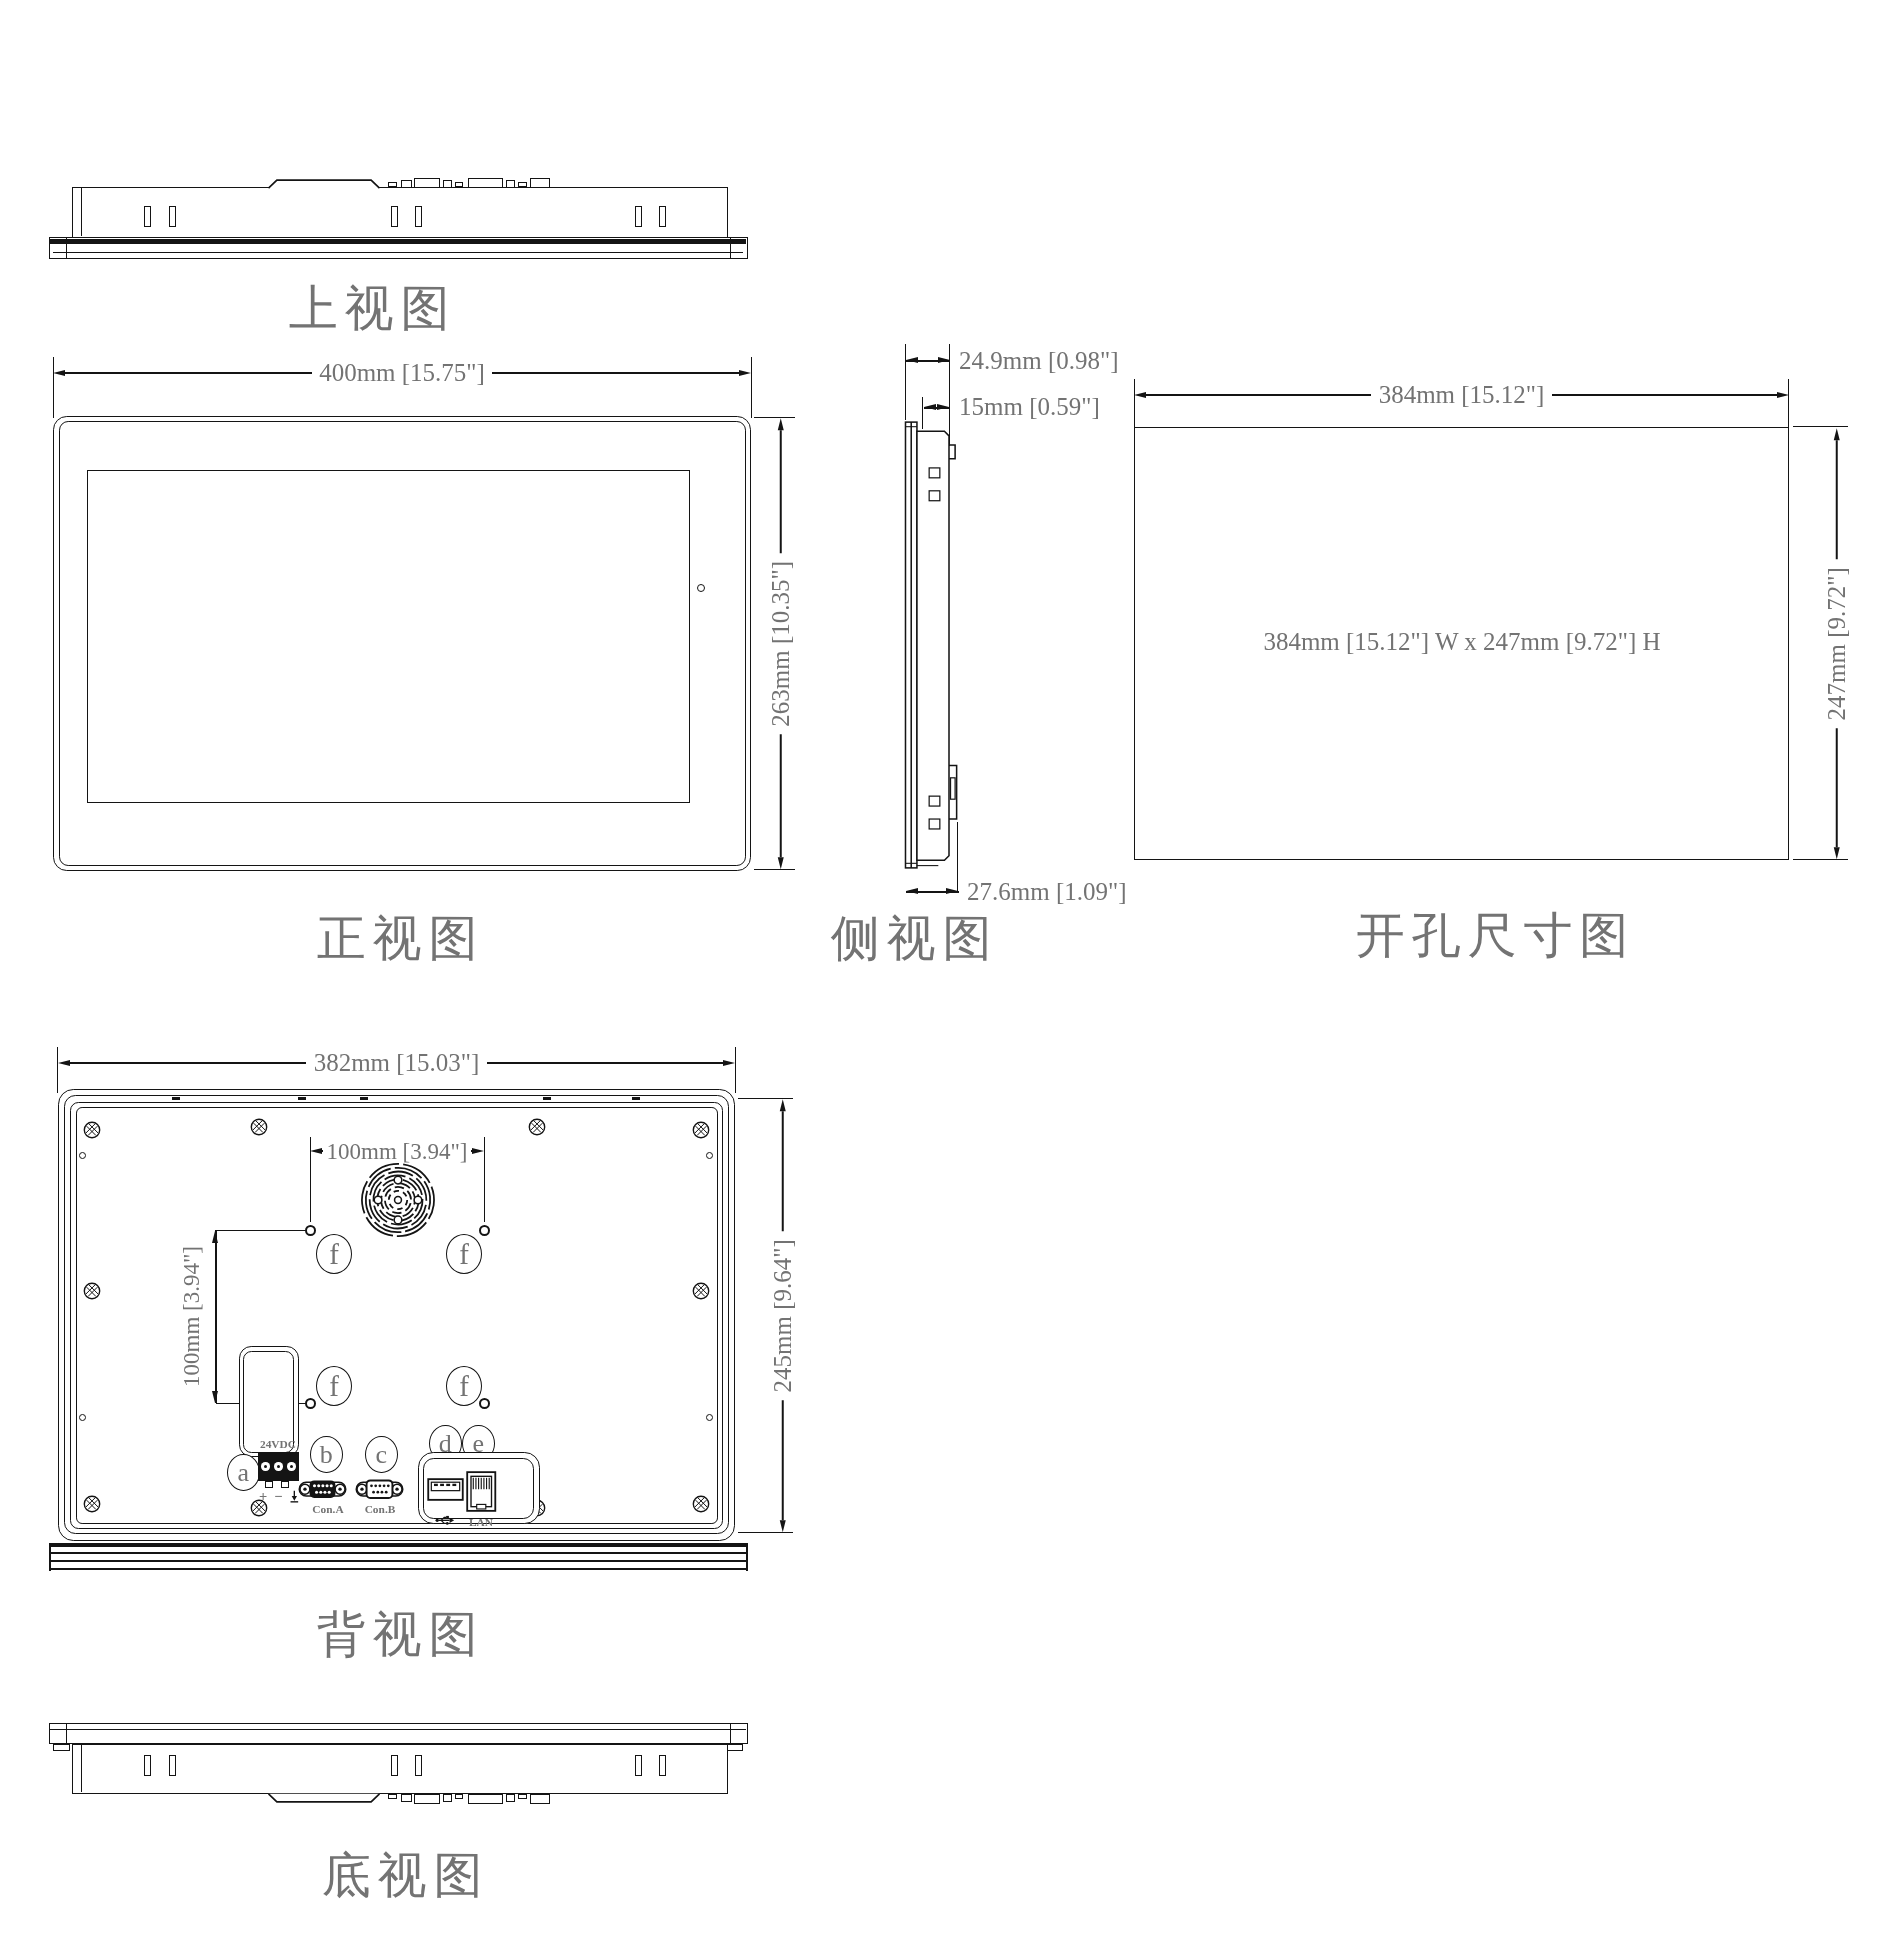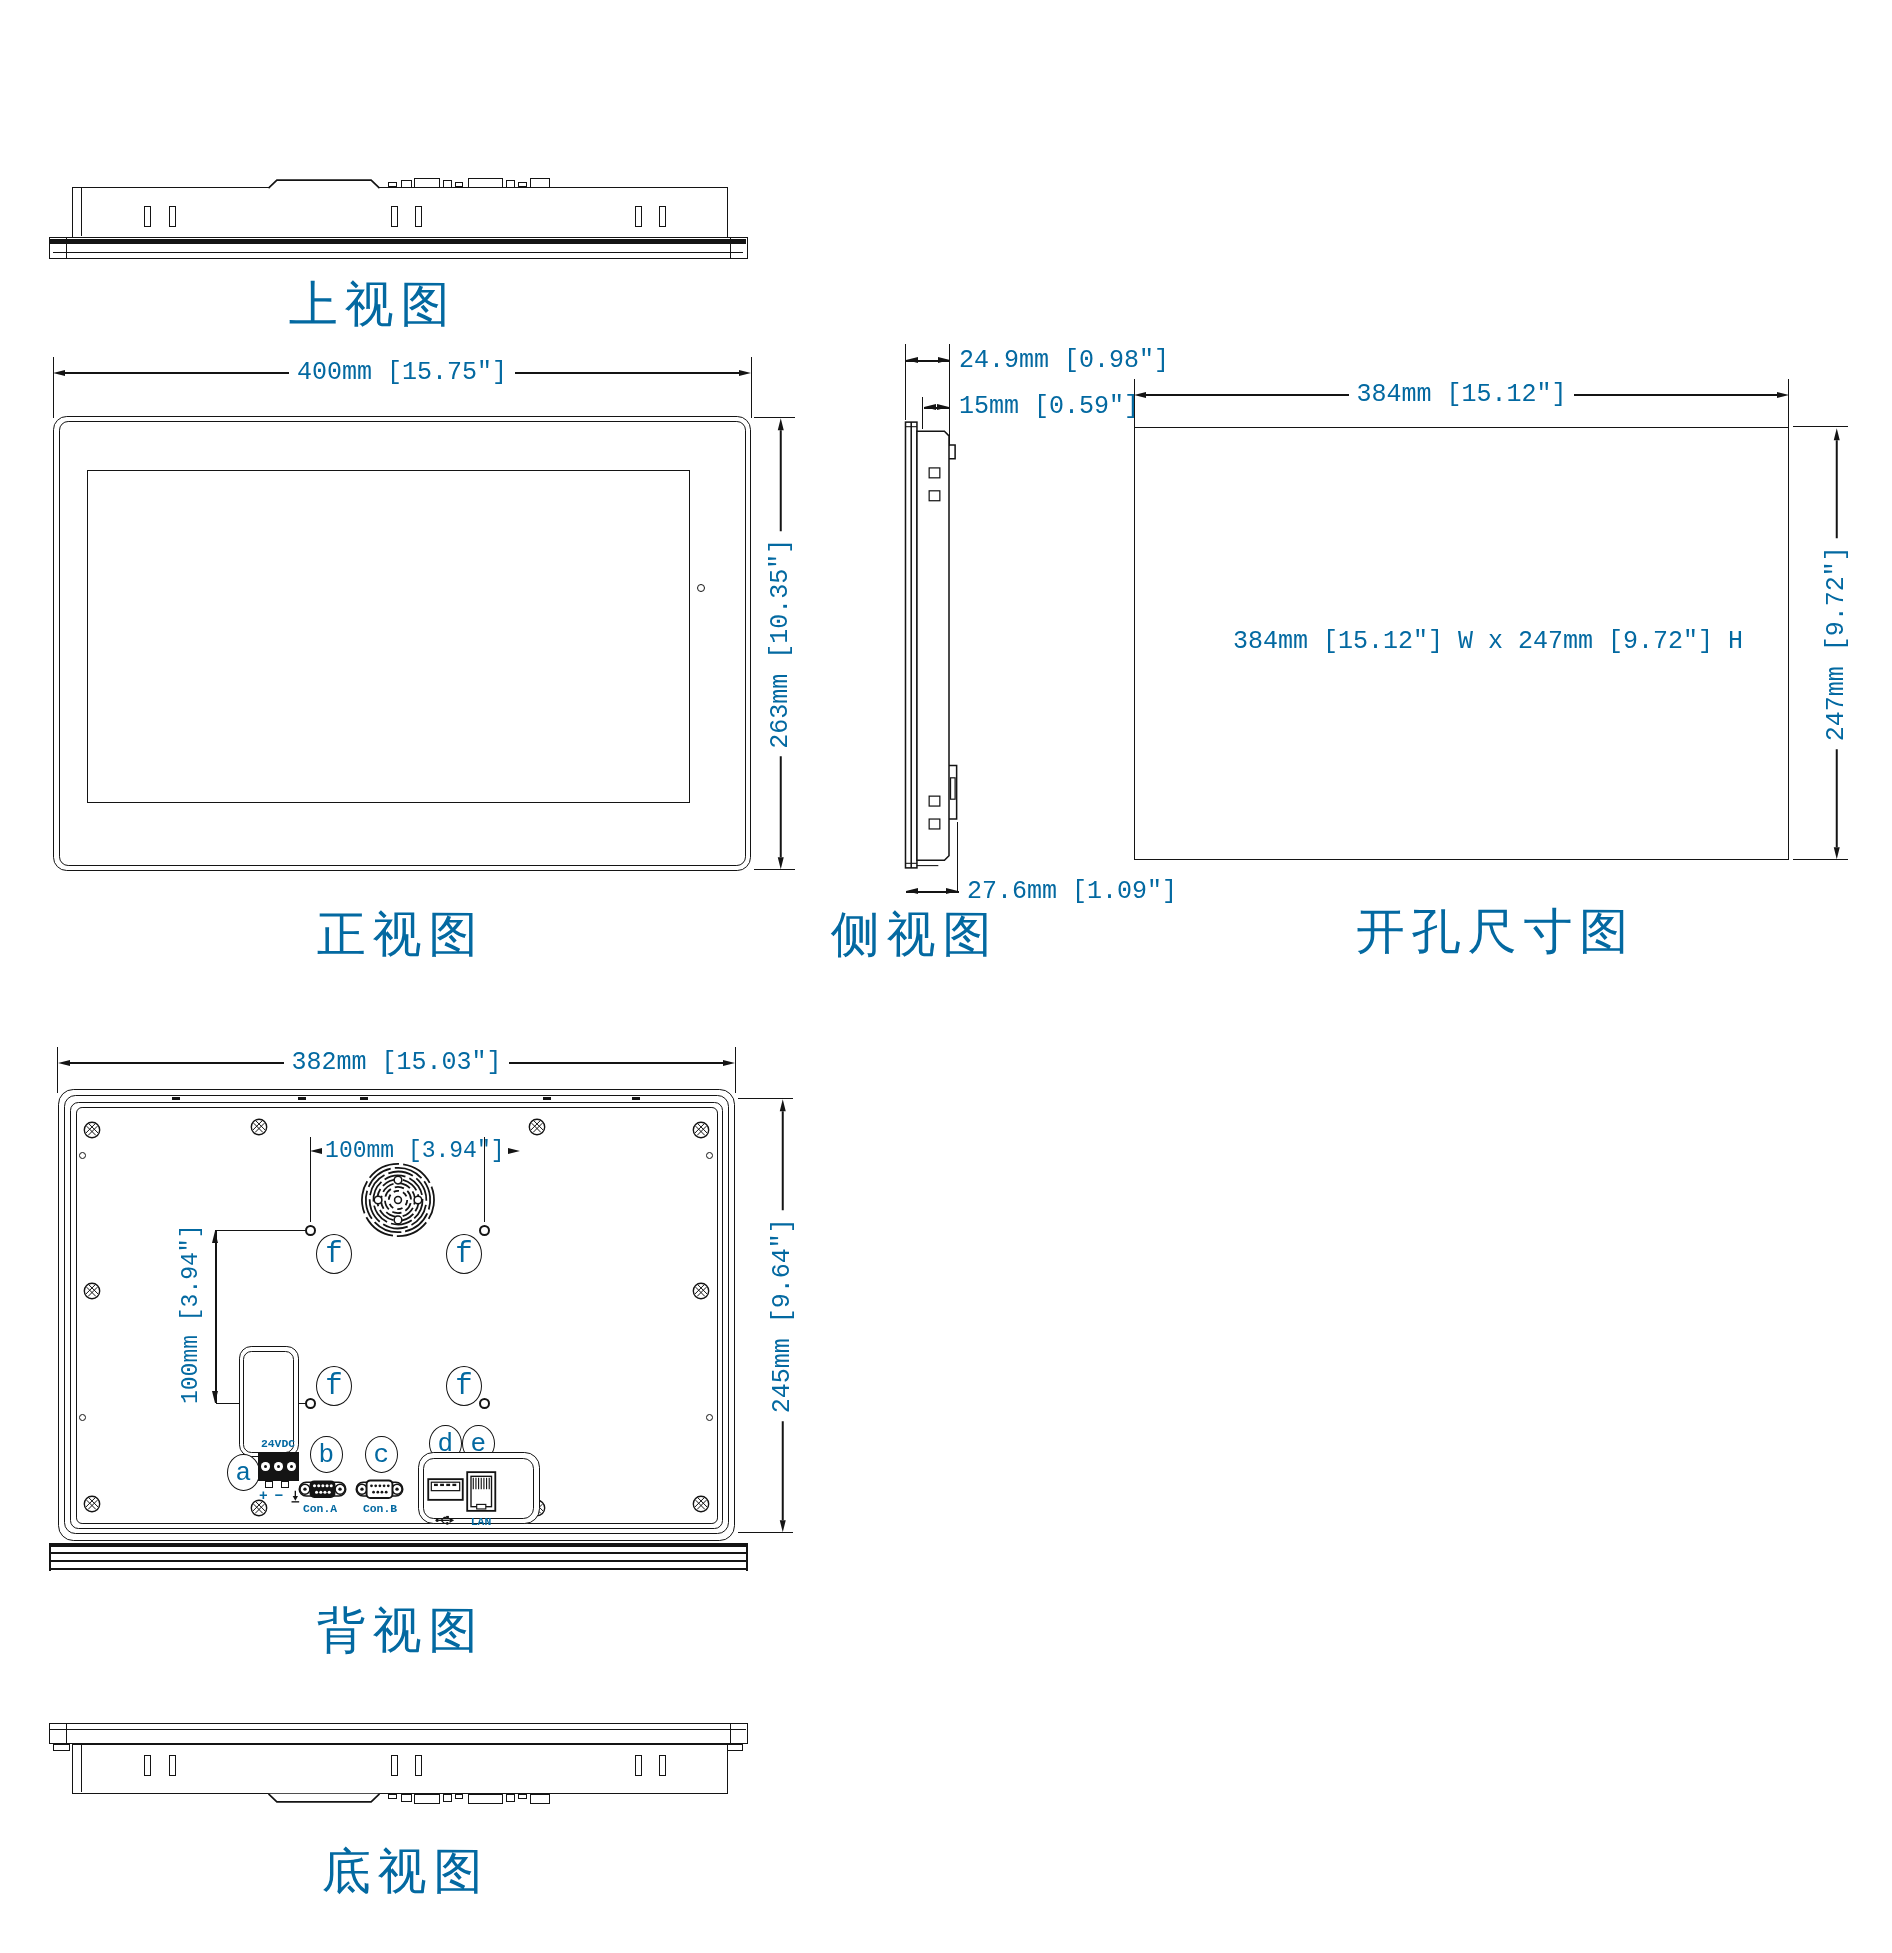--- a/index.html
+++ b/index.html
@@ -1,17 +1,17 @@
 <!DOCTYPE html>
 <html style="font-size:12.2px"><head>
 <meta charset="utf-8">
 <style>
   html,body{margin:0;padding:0;background:#fff}
   #canvas{position:relative;width:1893px;height:1954px;background:#fff;overflow:hidden;
-          font-family:Liberation Mono, monospace;color:#0369a1}
+          font-family:Liberation Serif, serif;color:#737373}
   .hl{position:absolute;background:#141414;height:1.5px}
   .vl{position:absolute;background:#141414;width:1.5px}
   .rect{position:absolute;border:1.5px solid #141414;background:#fff;box-sizing:border-box}
   .nb{background:transparent}
   .dimf{position:absolute;display:flex;align-items:center;font-size:25px;line-height:1;white-space:nowrap}
   .dimf .s{flex:1;height:1.5px;background:#141414}
   .dimf .t{padding:0 7.6px}
   .dimt{position:absolute;font-size:25px;line-height:1;white-space:nowrap}
   .rot{transform:rotate(-90deg)}
   .ctr{text-align:center}
@@ -345,21 +345,21 @@
           <circle cx="27" cy="11.5" r="2"></circle>
           <circle cx="32.5" cy="11.5" r="2"></circle>
           <circle cx="38" cy="11.5" r="2"></circle>
           <circle cx="43.5" cy="11.5" r="2"></circle>
         <circle cx="24.2" cy="20" r="2"></circle>
           <circle cx="29.8" cy="20" r="2"></circle>
           <circle cx="35.2" cy="20" r="2"></circle>
           <circle cx="40.8" cy="20" r="2"></circle>
       </g>
     </svg>
-    <div class="slab" style="left:298px;top:1504px;width:44px">Con.A</div>
+    <div class="slab" style="left:306px;top:1504px;width:44px">Con.A</div>
 
     <div class="ell" style="left:365px;top:1436px;width:30.5px;height:35px">
         <span>c</span>
       </div>
     <svg style="left:355px;top:1477px" width="49" height="24.4" viewBox="0 0 64 32">
       <rect x="1.5" y="7" width="61" height="18" rx="9" fill="#fff" stroke="#141414" stroke-width="2"></rect>
       <circle cx="9" cy="16" r="6.5" fill="#fff" stroke="#141414" stroke-width="2"></circle>
         <circle cx="9" cy="16" r="2.2" fill="#141414"></circle>
       <circle cx="55" cy="16" r="6.5" fill="#fff" stroke="#141414" stroke-width="2"></circle>
         <circle cx="55" cy="16" r="2.2" fill="#141414"></circle>

